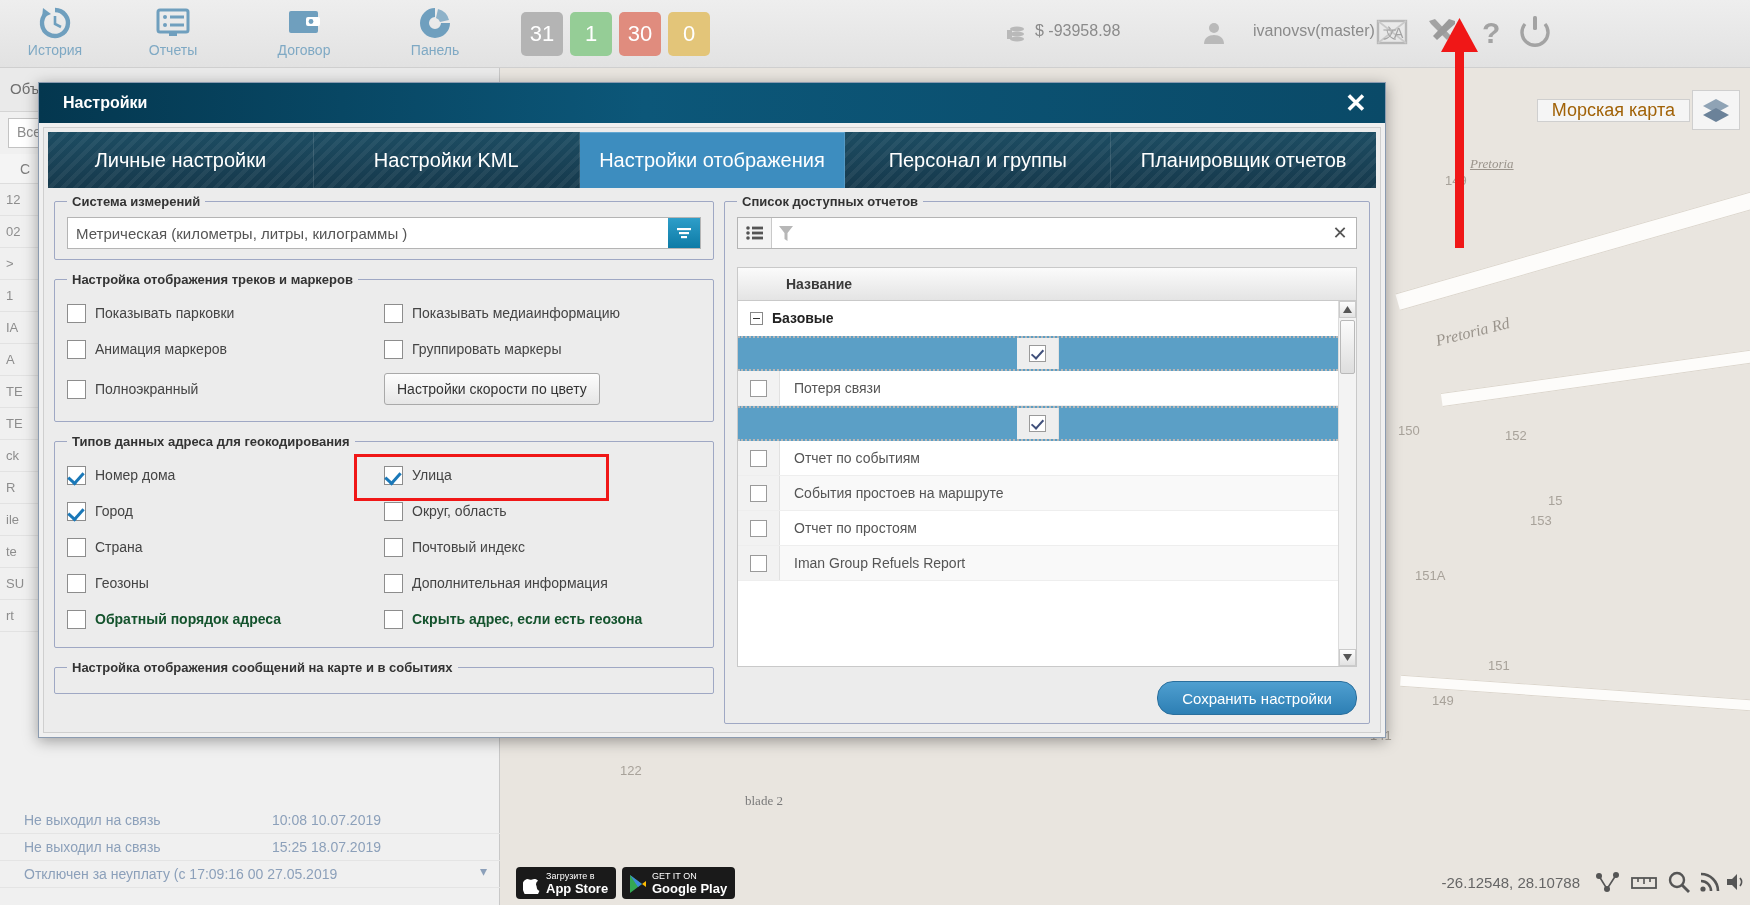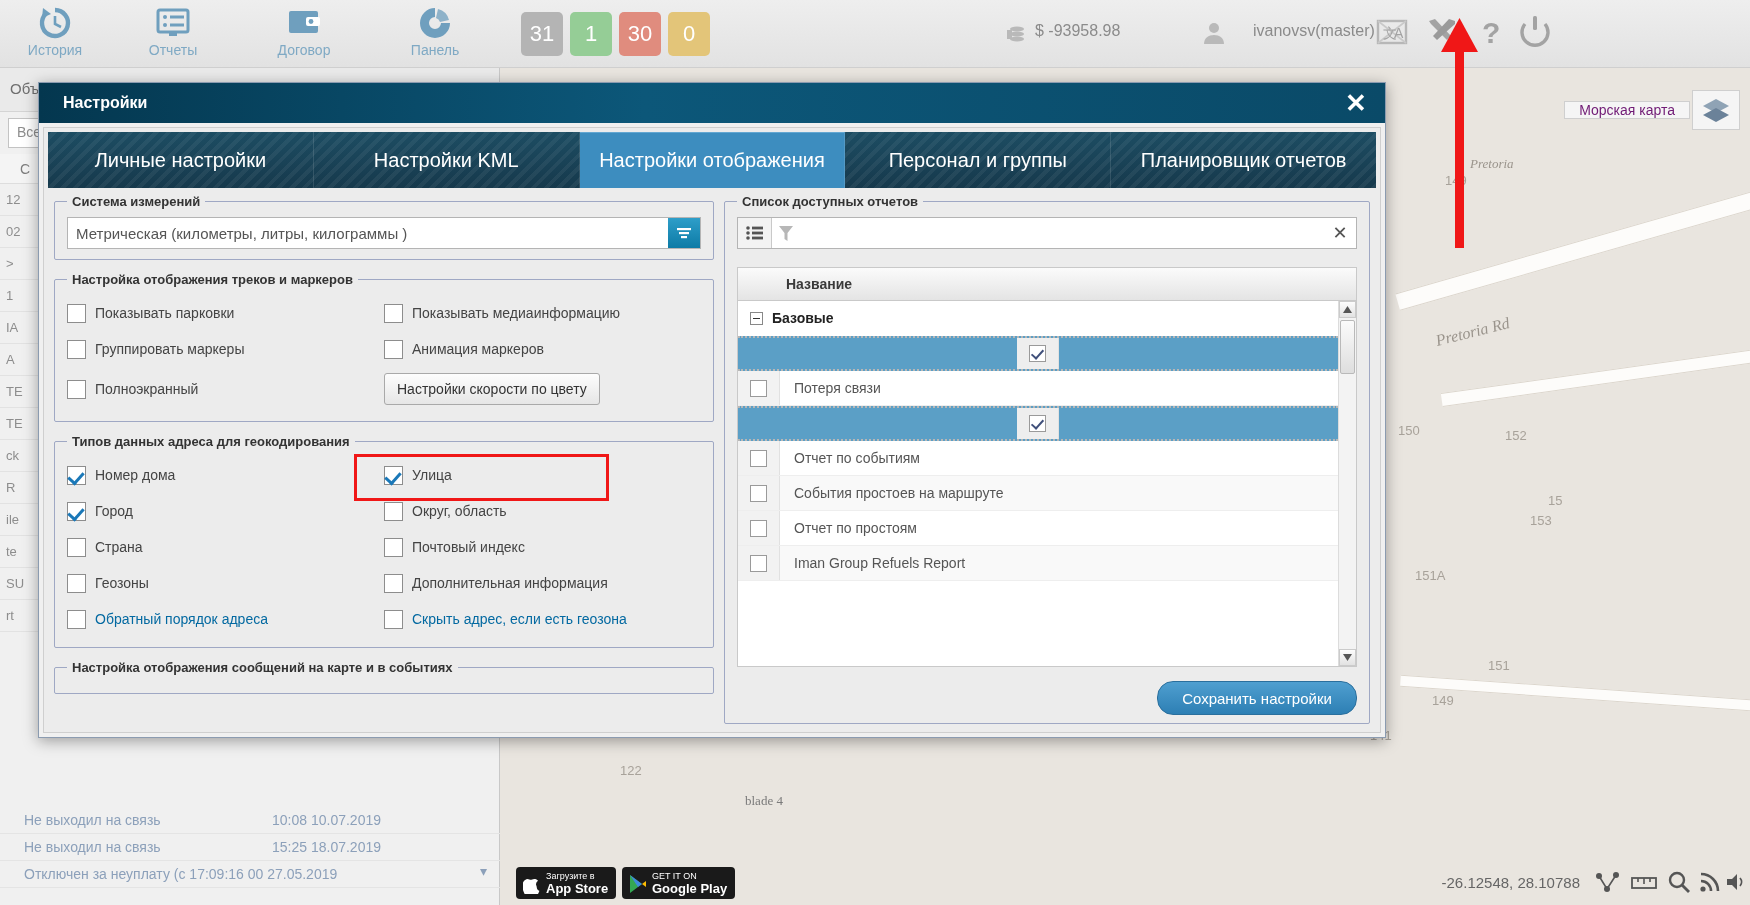--- a/index.html
+++ b/index.html
@@ -135,21 +135,21 @@
     font-size:15px; color:#555; padding:0 44px 0 8px; font-family:"Liberation Sans",sans-serif;
   }
   .select-btn {
     position:absolute; right:1px; top:1px; width:32px; height:30px;
     background:linear-gradient(#2e9ec9,#0d7ba6); cursor:pointer;
   }
   .select-btn svg { display:block; margin:8px auto; }
 
   .cb-grid { display:flex; flex-wrap:wrap; }
   .cb-item { width:50%; display:flex; align-items:center; height:36px; font-size:14px; color:#444; }
-  .cb-item.bold { font-weight:normal; color:#0369a1; }
+  .cb-item.bold { font-weight:bold; color:#14532d; }
   .cb {
     width:19px; height:19px; border:1px solid #8d8d8d; background:#fff; margin-right:9px;
     flex:none; position:relative; cursor:pointer;
   }
   .cb.on::after {
     content:""; position:absolute; left:3px; top:2px; width:7px; height:12px;
     border:solid #1a78b8; border-width:0 3px 3px 0; transform:rotate(42deg);
   }
   .speed-btn-wrap {
     width:50%; display:flex; align-items:center; height:44px; position:relative;
@@ -207,52 +207,52 @@
       background:linear-gradient(#fbfbfb,#dedede); border:1px solid #b9b9b9; border-radius:2px; cursor:pointer;}
 
   #save-btn {
     position:absolute; right:12px; bottom:8px; width:200px; height:34px;
     background:linear-gradient(#4f9fd0,#2d7fb4); border:1px solid #2a6f9d; border-radius:16px;
     color:#fff; font-size:15px; cursor:pointer; font-family:"Liberation Sans",sans-serif;
   }
 
   
   #map-ctl { position:absolute; right:10px; top:90px; display:flex; align-items:center; z-index:20; }
-  #map-ctl-label { background:#f5f5f5; border:1px solid #cfcfcf; padding:0 14px; font-size:14px; color:#701a75; }
+  #map-ctl-label { background:#f5f5f5; border:1px solid #cfcfcf; padding:0 14px; font-size:18px; color:#a16207; }
   #map-layers-btn { width:48px; height:40px; background:#f5f5f5; border:1px solid #cfcfcf;
       display:flex; align-items:center; justify-content:center; cursor:pointer; margin-left:2px;}
 
   
   #red-arrow { position:absolute; left:1440px; top:18px; z-index:70; pointer-events:none; }
 
   
   #coords { position:absolute; right:170px; bottom:14px; color:#666; font-size:15px; z-index:20;}
   .br-icon { position:absolute; bottom:8px; z-index:20; cursor:pointer; }
 </style>
 </head>
 <body>
 
 <div id="map-bg">
   <div class="map-road" style="left:1390px;top:170px;width:400px;height:18px;transform:rotate(-16deg);"></div>
   <div class="map-road" style="left:1440px;top:300px;width:360px;height:14px;transform:rotate(-8deg);"></div>
   <div class="map-road" style="left:1400px;top:620px;width:380px;height:12px;transform:rotate(4deg);"></div>
-  <div class="map-label" style="left:1470px;top:88px;">Pretoria</div>
+  <div class="map-label" style="left:1470px;top:88px;text-decoration:underline;">Pretoria</div>
   <div class="map-label" style="left:1435px;top:255px;transform:rotate(-14deg);font-size:16px;">Pretoria Rd</div>
   <div class="map-num" style="left:1445px;top:105px;">149</div>
   <div class="map-num" style="left:1505px;top:360px;">152</div>
   <div class="map-num" style="left:1398px;top:355px;">150</div>
   <div class="map-num" style="left:1530px;top:445px;">153</div>
   <div class="map-num" style="left:1415px;top:500px;">151A</div>
   <div class="map-num" style="left:1488px;top:590px;">151</div>
   <div class="map-num" style="left:1432px;top:625px;">149</div>
   <div class="map-num" style="left:620px;top:695px;">122</div>
   <div class="map-num" style="left:1370px;top:660px;">141</div>
   <div class="map-num" style="left:1370px;top:545px;">57</div>
   <div class="map-num" style="left:1548px;top:425px;">15</div>
-  <div class="map-label" style="left:745px;top:725px;font-style:normal;color:#7a7a7a;">blade 4</div>
+  <div class="map-label" style="left:745px;top:725px;font-style:normal;color:#7a7a7a;">blade 2</div>
 </div>
 
 <div id="map-ctl">
   <div id="map-ctl-label">Морская карта</div>
   <div id="map-layers-btn">
     <svg width="30" height="26" viewBox="0 0 30 26">
         <polygon points="15,2 28,9 15,16 2,9" fill="#8fa3b5"></polygon>
         <polygon points="15,11 28,18 15,25 2,18" fill="#6b8299"></polygon>
       </svg>
   </div>
@@ -477,25 +477,25 @@
             <div class="cb-item">
               <span class="cb"></span>
               <span>Показывать парковки</span>
             </div>
             <div class="cb-item">
               <span class="cb"></span>
               <span>Показывать медиаинформацию</span>
             </div>
             <div class="cb-item">
               <span class="cb"></span>
+              <span>Анимация маркеров</span>
+            </div>
+            <div class="cb-item">
+              <span class="cb"></span>
               <span>Группировать маркеры</span>
-            </div>
-            <div class="cb-item">
-              <span class="cb"></span>
-              <span>Анимация маркеров</span>
             </div>
             <div class="cb-item" style="height: 44px;">
               <span class="cb"></span>
               <span>Полноэкранный</span>
             </div>
             <div class="speed-btn-wrap">
               <button class="speed-btn">Настройки скорости по цвету</button>
             </div>
           </div>
       </fieldset>

